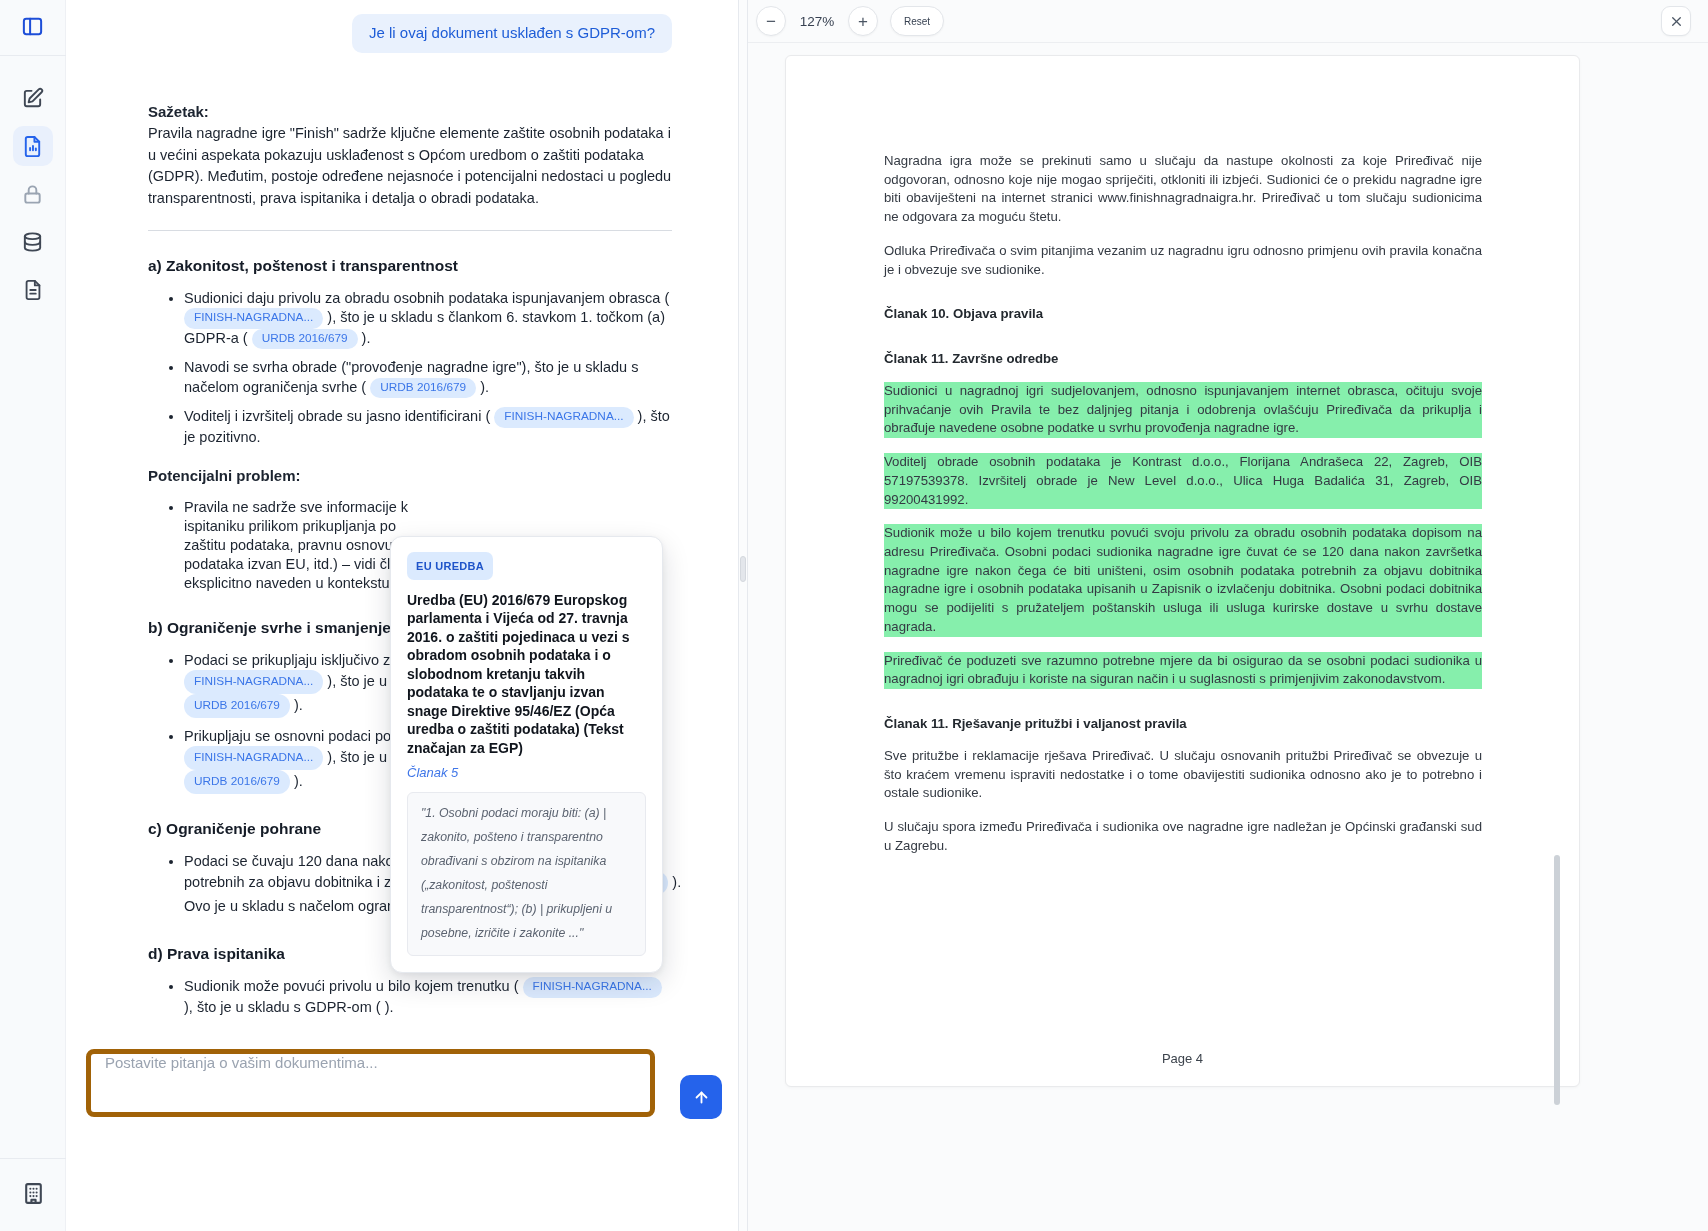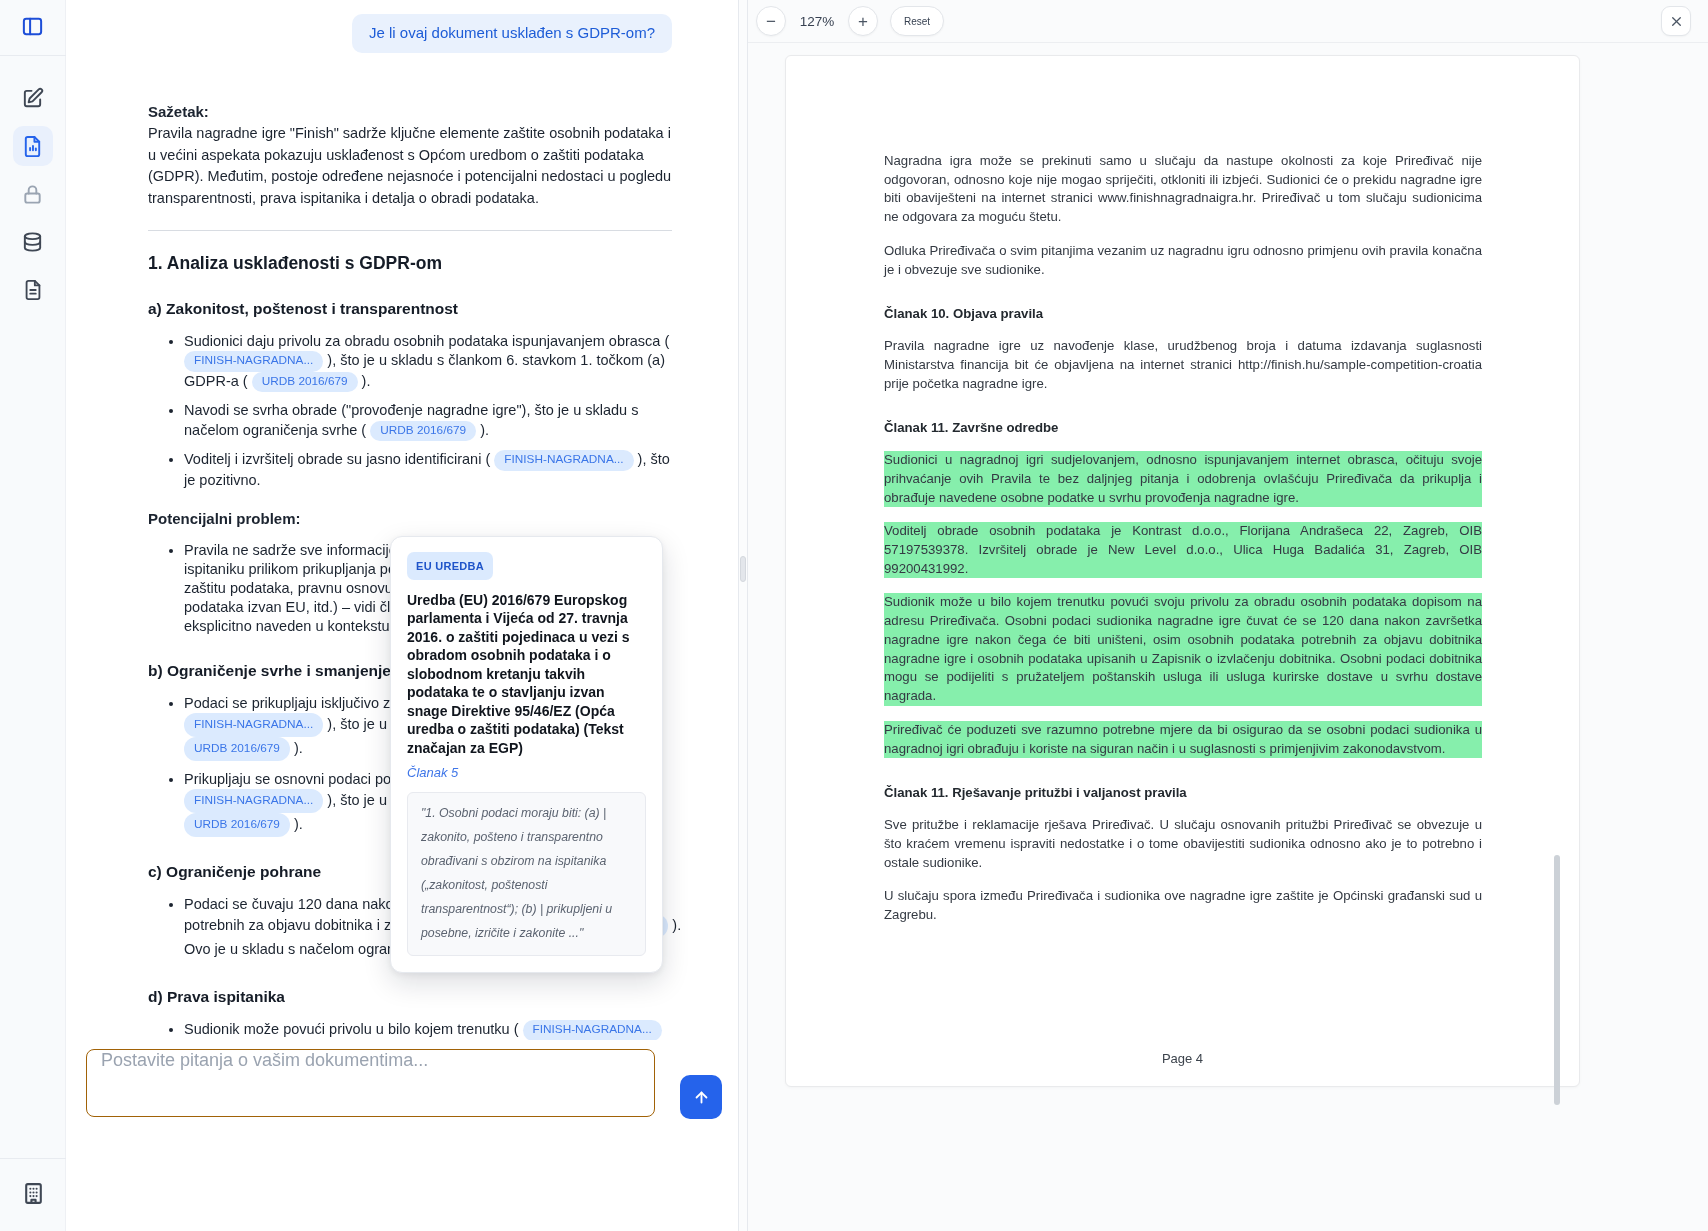--- a/index.html
+++ b/index.html
@@ -49,22 +49,22 @@
   .popup-title { font-size:14px; font-weight:700; line-height:1.32; color:#10151d; }
   .popup-link { display:block; margin-top:8px; color:#3f76e8; font-size:13px;
     text-decoration:none; cursor:pointer;font-style:italic; }
   .popup-quote { margin-top:12px; background:#f8f9fb; border:1px solid #e8eaef;
     border-radius:6px; padding:9px 13px; font-style:italic; color:#5b6370;
     font-size:12.3px; line-height:1.95; }
 
   
   .chat-bottom { position:absolute; left:0; right:0; top:1040px; bottom:0; background:#fff; }
   .chat-input { position:absolute; left:20px; top:9px; width:569px; height:68px;
-    border:1px solid #a16207; border-radius:8px; padding:0 14px; resize:none;
-    font-family:inherit; font-size:18px; color:#1c2430; outline:none; }
+    border:5px solid #a16207; border-radius:8px; padding:0 14px; resize:none;
+    font-family:inherit; font-size:15px; color:#1c2430; outline:none; }
   .chat-input::placeholder { color:#9aa3b0; }
   .send-btn { position:absolute; left:614px; top:35px; width:42px; height:44px;
     background:#2563eb; border:none; border-radius:10px; display:flex; align-items:center;
     justify-content:center; cursor:pointer; }
 
   
   .gutter { width:10px; background:#fbfcfd; border-left:1px solid #e6e9ee;
     border-right:1px solid #e6e9ee; position:relative; flex-shrink:0; }
   .gutter-handle { position:absolute; left:1px; top:556px; width:6px; height:26px;
     background:#e3e6eb; border:1px solid #d4d8de; border-radius:4px; cursor:col-resize; }
@@ -167,21 +167,20 @@
 
   <section class="chat-panel">
     <div class="chat-scroll">
       <div class="bubble-row">
         <div class="user-bubble">Je li ovaj dokument usklađen s GDPR-om?</div>
       </div>
       <div class="assistant" id="assistant-content">
           <div class="p-strong">Sažetak:</div>
           <div class="msg-p">Pravila nagradne igre "Finish" sadrže ključne elemente zaštite osobnih podataka i u većini aspekata pokazuju usklađenost s Općom uredbom o zaštiti podataka (GDPR). Međutim, postoje određene nejasnoće i potencijalni nedostaci u pogledu transparentnosti, prava ispitanika i detalja o obradi podataka.</div>
           <hr>
-          <div class="msg-h2">1. Analiza usklađenosti s GDPR-om</div>
           <div class="msg-h3">a) Zakonitost, poštenost i transparentnost</div>
           <ul class="msg-ul">
             <li>Sudionici daju privolu za obradu osobnih podataka ispunjavanjem obrasca ( <span class="pill">FINISH-NAGRADNA...</span> ), što je u skladu s člankom 6. stavkom 1. točkom (a) GDPR-a ( <span class="pill">URDB 2016/679</span> ).</li>
             <li>Navodi se svrha obrade ("provođenje nagradne igre"), što je u skladu s načelom ograničenja svrhe ( <span class="pill">URDB 2016/679</span> ).</li>
             <li>Voditelj i izvršitelj obrade su jasno identificirani ( <span class="pill">FINISH-NAGRADNA...</span> ), što je pozitivno.</li>
           </ul>
           <div class="p-strong">Potencijalni problem:</div>
           <ul class="msg-ul">
             <li>
               <div class="frag-line">Pravila ne sadrže sve informacije k</div>
@@ -253,29 +252,28 @@
             <line x1="19" y1="5" x2="5" y2="19"></line>
           </svg>
       </button>
     </div>
 
     <div class="pdf-page">
       <div class="doc" id="doc-content">
           <div class="doc-p">Nagradna igra može se prekinuti samo u slučaju da nastupe okolnosti za koje Priređivač nije odgovoran, odnosno koje nije mogao spriječiti, otkloniti ili izbjeći. Sudionici će o prekidu nagradne igre biti obaviješteni na internet stranici www.finishnagradnaigra.hr. Priređivač u tom slučaju sudionicima ne odgovara za moguću štetu.</div>
           <div class="doc-p">Odluka Priređivača o svim pitanjima vezanim uz nagradnu igru odnosno primjenu ovih pravila konačna je i obvezuje sve sudionike.</div>
           <div class="doc-h">Članak 10. Objava pravila</div>
-          <div class="doc-p">Pravila nagradne igre uz navođenje klase, urudžbenog broja i datuma izdavanja suglasnosti Ministarstva financija bit će objavljena na internet stranici http://finish.hu/sample-competition-croatia prije početka nagradne igre.</div>
           <div class="doc-h">Članak 11. Završne odredbe</div>
           <div class="doc-p hl">Sudionici u nagradnoj igri sudjelovanjem, odnosno ispunjavanjem internet obrasca, očituju svoje prihvaćanje ovih Pravila te bez daljnjeg pitanja i odobrenja ovlašćuju Priređivača da prikuplja i obrađuje navedene osobne podatke u svrhu provođenja nagradne igre.</div>
           <div class="doc-p hl">Voditelj obrade osobnih podataka je Kontrast d.o.o., Florijana Andrašeca 22, Zagreb, OIB 57197539378. Izvršitelj obrade je New Level d.o.o., Ulica Huga Badalića 31, Zagreb, OIB 99200431992.</div>
           <div class="doc-p hl">Sudionik može u bilo kojem trenutku povući svoju privolu za obradu osobnih podataka dopisom na adresu Priređivača. Osobni podaci sudionika nagradne igre čuvat će se 120 dana nakon završetka nagradne igre nakon čega će biti uništeni, osim osobnih podataka potrebnih za objavu dobitnika nagradne igre i osobnih podataka upisanih u Zapisnik o izvlačenju dobitnika. Osobni podaci dobitnika mogu se podijeliti s pružateljem poštanskih usluga ili usluga kurirske dostave u svrhu dostave nagrada.</div>
           <div class="doc-p hl">Priređivač će poduzeti sve razumno potrebne mjere da bi osigurao da se osobni podaci sudionika u nagradnoj igri obrađuju i koriste na siguran način i u suglasnosti s primjenjivim zakonodavstvom.</div>
           <div class="doc-h">Članak 11. Rješavanje pritužbi i valjanost pravila</div>
           <div class="doc-p">Sve pritužbe i reklamacije rješava Priređivač. U slučaju osnovanih pritužbi Priređivač se obvezuje u što kraćem vremenu ispraviti nedostatke i o tome obavijestiti sudionika odnosno ako je to potrebno i ostale sudionike.</div>
-          <div class="doc-p">U slučaju spora između Priređivača i sudionika ove nagradne igre zaštite je Općinski građanski sud u Zagrebu.</div>
+          <div class="doc-p">U slučaju spora između Priređivača i sudionika ove nagradne igre nadležan je Općinski građanski sud u Zagrebu.</div>
         </div>
       <div class="page-number">Page 4</div>
     </div>
 
     <div class="v-scrollbar"></div>
   </section>
 
 </div>
 
 </body></html>

